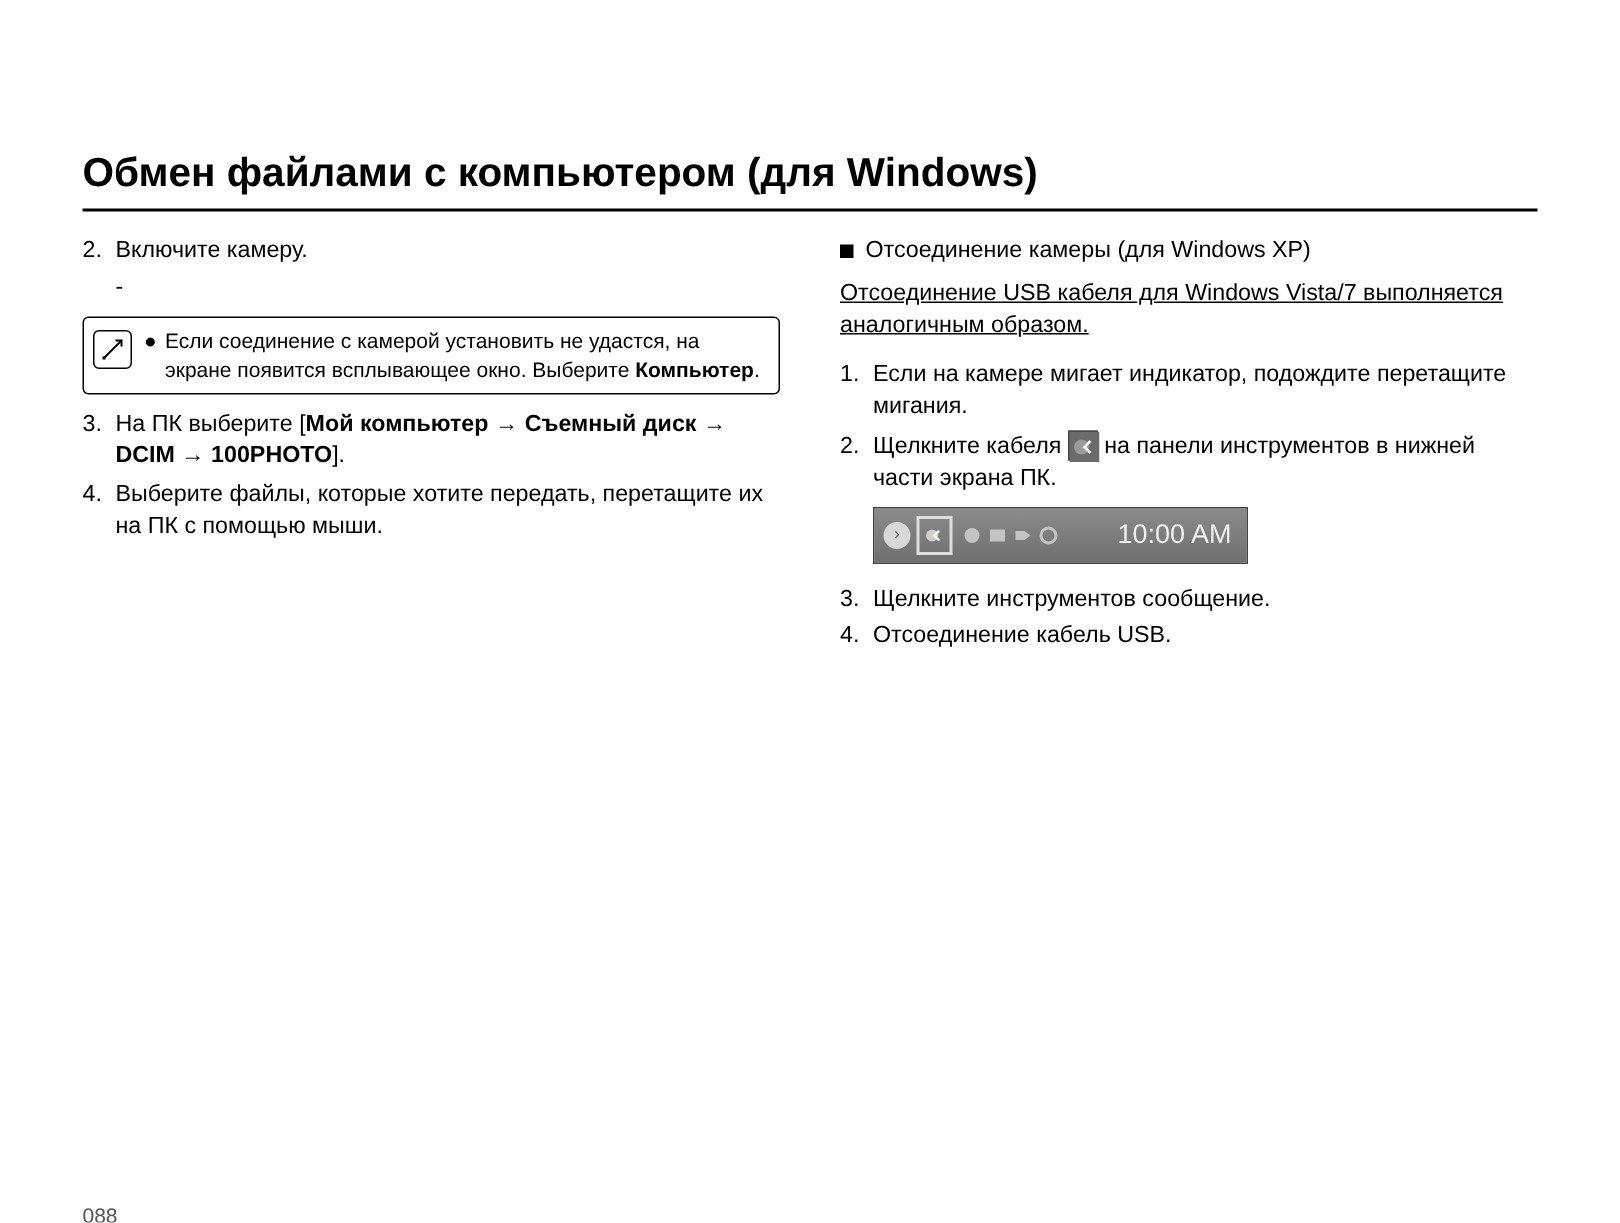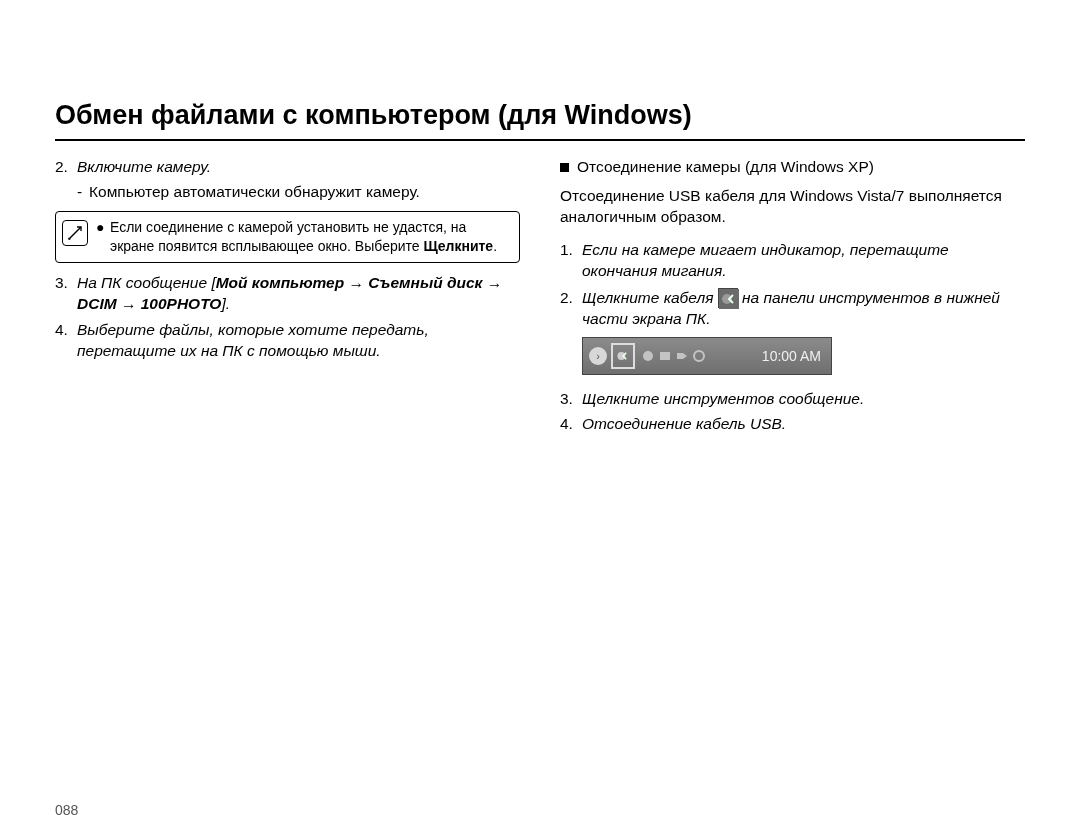--- a/index.html
+++ b/index.html
@@ -27,21 +27,21 @@
     font-size: 15.5px;
     line-height: 1.35;
   }
   .step {
     display: flex;
     margin-bottom: 4px;
   }
   .step-num {
     min-width: 22px;
   }
-  .step-body { flex: 1; font-style: italic; }
+  .step-body { flex: 1; }
   .sub {
     margin-left: 22px;
     margin-bottom: 8px;
   }
   .sub-dash { display: flex; }
   .sub-dash .dash { min-width: 12px; }
   .note-box {
     border: 1px solid #000;
     border-radius: 4px;
     margin: 6px 0 10px 0;
@@ -65,21 +65,21 @@
   .subheading {
     display: flex;
     align-items: flex-start;
     gap: 8px;
     margin-bottom: 8px;
     text-align: center;
   }
   .sq {
     width: 9px; height: 9px; background: #000; display: inline-block; margin-top: 6px; flex-shrink: 0;
   }
-  .para { margin-bottom: 12px; }
+  .para { margin-bottom: 12px; text-decoration: underline; }
   .inline-icon {
     display: inline-block;
     width: 20px; height: 20px;
     background: #6b6b6b;
     border: 1px solid #444;
     vertical-align: middle;
     position: relative;
     top: -1px;
   }
   .inline-icon svg { display: block; }
@@ -108,21 +108,21 @@
     border: 2px solid #ddd;
     display: flex; align-items: center; justify-content: center;
     margin-right: 4px;
   }
   .tb-icons {
     display: flex; gap: 3px; margin-right: auto; padding-left: 2px;
   }
   .tb-small {
     width: 14px; height: 14px; opacity: 0.85;
   }
-  .tb-time { margin-right: 10px; font-size: 14px; color: #f0f0f0; }
+  .tb-time { margin-right: 10px; font-size: 18px; color: #f0f0f0; }
   .page-num {
     position: absolute;
     left: 55px;
     bottom: 37px;
     font-size: 14px;
     font-weight: normal;
     color: #555;
   }
 </style>
 </head>
@@ -134,46 +134,45 @@
   <div class="columns">
 
     <div class="col">
 
       <div class="step">
         <span class="step-num">2.</span>
         <span class="step-body">Включите камеру.</span>
       </div>
       <div class="sub sub-dash">
         <span class="dash">-</span>
-        <span>Компьютер автоматически обнаружит камеру.</span>
       </div>
 
       <div class="note-box">
         <span class="note-icon">
           <svg width="16" height="16" viewBox="0 0 24 24" fill="none" stroke="#000" stroke-width="2">
             <path d="M3 21 L21 3"></path>
             <path d="M15 3 L21 3 L21 9"></path>
             <path d="M3 19 L3 21 L5 21"></path>
           </svg>
         </span>
         <div class="note-body">
           <div class="note-bullet">
             <span class="dot">●</span>
             <span>
               <span>Если соединение с камерой установить не удастся, на экране появится всплывающее окно. Выберите</span>
-              <span class="bold">Щелкните</span><span>.</span>
+              <span class="bold">Компьютер</span><span>.</span>
             </span>
           </div>
         </div>
       </div>
 
       <div class="step">
         <span class="step-num">3.</span>
         <span class="step-body">
-          <span>На ПК сообщение [</span><span class="bold">Мой компьютер → Съемный диск → DCIM → 100PHOTO</span><span>].</span>
+          <span>На ПК выберите [</span><span class="bold">Мой компьютер → Съемный диск → DCIM → 100PHOTO</span><span>].</span>
         </span>
       </div>
 
       <div class="step" style="margin-top:6px;">
         <span class="step-num">4.</span>
         <span class="step-body">Выберите файлы, которые хотите передать, перетащите их на ПК с помощью мыши.</span>
       </div>
 
     </div>
 
@@ -181,21 +180,21 @@
 
       <div class="subheading">
         <span class="sq"></span>
         <span>Отсоединение камеры (для Windows XP)</span>
       </div>
 
       <div class="para">Отсоединение USB кабеля для Windows Vista/7 выполняется аналогичным образом.</div>
 
       <div class="step">
         <span class="step-num">1.</span>
-        <span class="step-body">Если на камере мигает индикатор, перетащите окончания мигания.</span>
+        <span class="step-body">Если на камере мигает индикатор, подождите перетащите мигания.</span>
       </div>
 
       <div class="step" style="margin-top:6px;">
         <span class="step-num">2.</span>
         <span class="step-body">
           <span>Щелкните кабеля</span>
           <span class="inline-icon">
             <svg width="20" height="20" viewBox="0 0 20 20">
               <rect x="0" y="0" width="20" height="20" fill="#6b6b6b"></rect>
               <circle cx="8" cy="10" r="5" fill="#9a9a9a"></circle>

